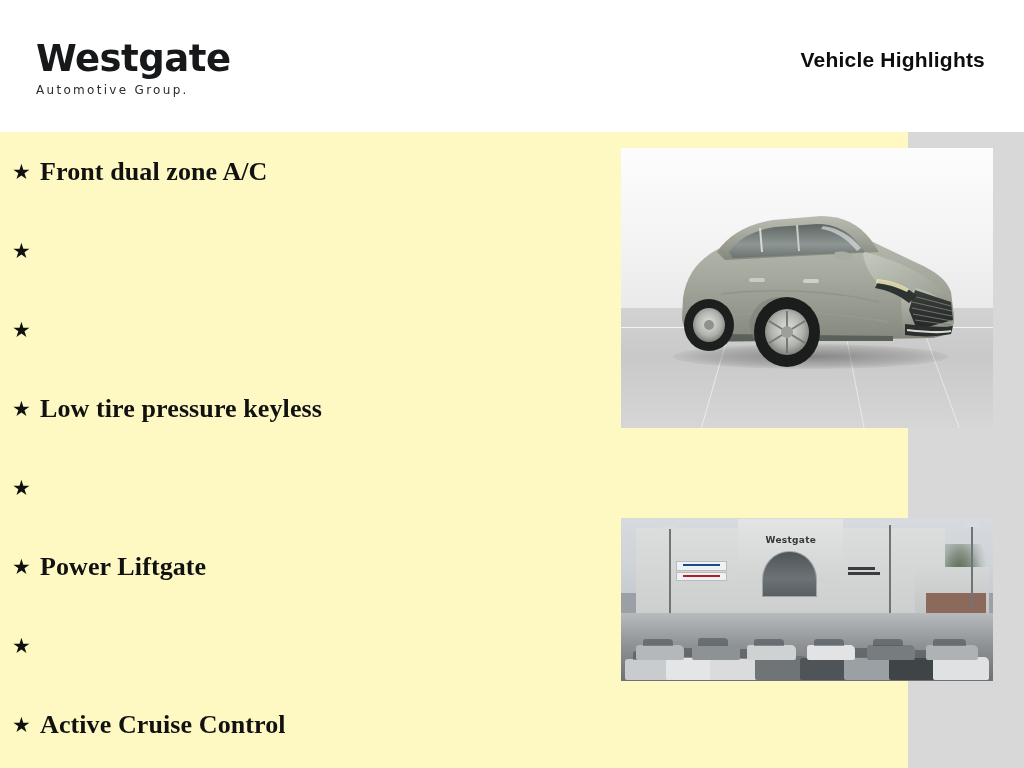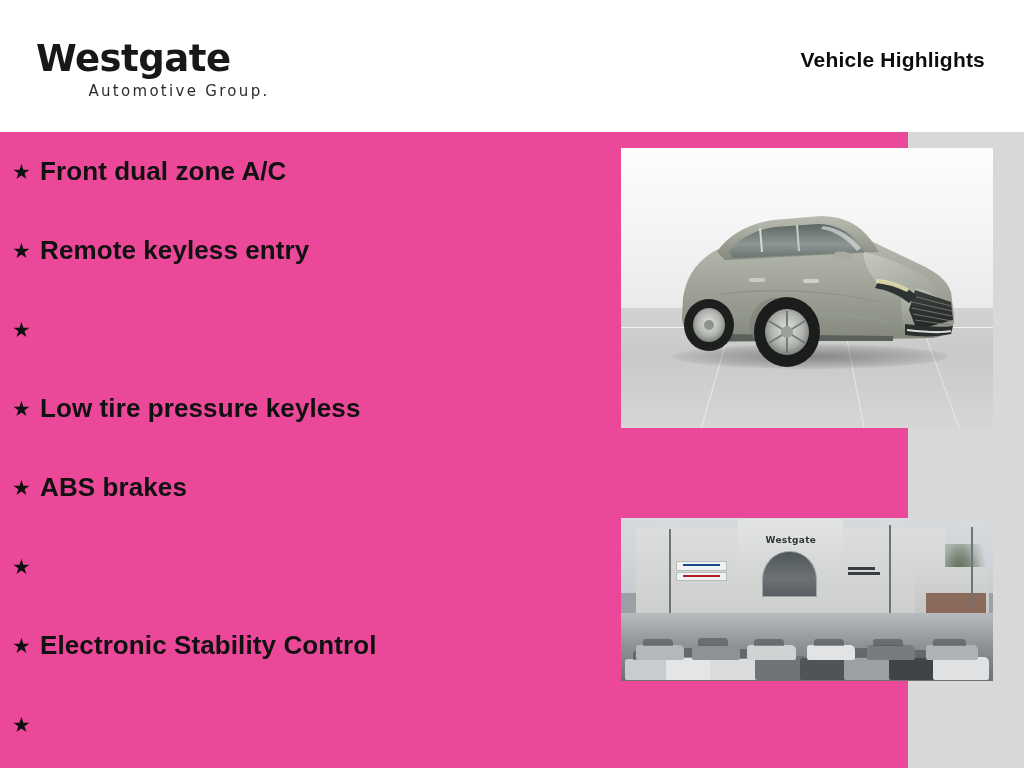--- a/index.html
+++ b/index.html
@@ -12,21 +12,21 @@
     overflow: hidden;
     background: #d8d8d8;
     font-family: "Liberation Sans", sans-serif;
     -webkit-font-smoothing: antialiased;
   }
 
   .slide {
     position: relative;
     width: 908px;
     height: 768px;
-    background: #ec4899;
+    background: #fef9c3;
   }
 
   
   .header {
     position: absolute;
     left: 0;
     top: 0;
     width: 1024px;
     height: 132px;
     background: #ffffff;
@@ -43,29 +43,28 @@
     font-family: "DejaVu Sans", sans-serif;
     font-size: 37px;
     font-weight: 700;
     letter-spacing: -0.5px;
     color: #17181a;
     line-height: 1;
     white-space: nowrap;
   }
   .brand-sub {
     font-family: "DejaVu Sans", sans-serif;
-    font-size: 15px;
+    font-size: 12px;
     font-weight: 400;
     letter-spacing: 2.3px;
     color: #2b2c2e;
     line-height: 1;
     margin-top: 7px;
-    margin-left: 26px;
+    margin-left: 0;
     white-space: nowrap;
-    text-align: center;
   }
 
   .header-title {
     position: absolute;
     right: 39px;
     top: 48px;
     font-family: "Liberation Sans", sans-serif;
     font-size: 21px;
     font-weight: 700;
     color: #0d0d0d;
@@ -100,21 +99,21 @@
   }
   .bullet-star {
     flex: 0 0 auto;
     width: 28px;
     font-size: 21px;
     line-height: 1;
     color: #101010;
     text-align: left;
   }
   .highlight-label {
-    font-family: Liberation Sans, sans-serif;
+    font-family: Liberation Serif, serif;
     font-size: 26px;
     font-weight: 700;
     color: #111111;
     letter-spacing: 0.1px;
     white-space: nowrap;
   }
 
   
   .photo {
     position: absolute;
@@ -376,42 +375,41 @@
 
   <div class="content">
 
     <ul class="highlights">
       <li class="highlight-item">
         <span class="bullet-star">★</span>
         <span class="highlight-label">Front dual zone A/C</span>
       </li>
       <li class="highlight-item">
         <span class="bullet-star">★</span>
-        <span class="highlight-label">Remote keyless entry</span>
       </li>
       <li class="highlight-item">
         <span class="bullet-star">★</span>
       </li>
       <li class="highlight-item">
         <span class="bullet-star">★</span>
         <span class="highlight-label">Low tire pressure keyless</span>
       </li>
       <li class="highlight-item">
         <span class="bullet-star">★</span>
-        <span class="highlight-label">ABS brakes</span>
-      </li>
-      <li class="highlight-item">
-        <span class="bullet-star">★</span>
-      </li>
-      <li class="highlight-item">
-        <span class="bullet-star">★</span>
-        <span class="highlight-label">Electronic Stability Control</span>
-      </li>
-      <li class="highlight-item">
-        <span class="bullet-star">★</span>
+      </li>
+      <li class="highlight-item">
+        <span class="bullet-star">★</span>
+        <span class="highlight-label">Power Liftgate</span>
+      </li>
+      <li class="highlight-item">
+        <span class="bullet-star">★</span>
+      </li>
+      <li class="highlight-item">
+        <span class="bullet-star">★</span>
+        <span class="highlight-label">Active Cruise Control</span>
       </li>
     </ul>
 
   </div>
 
   <div class="photo photo-vehicle">
     <div class="studio-wall"></div>
     <div class="studio-floor"></div>
     <div class="floor-seam s2"></div>
     <div class="floor-seam s3"></div>

